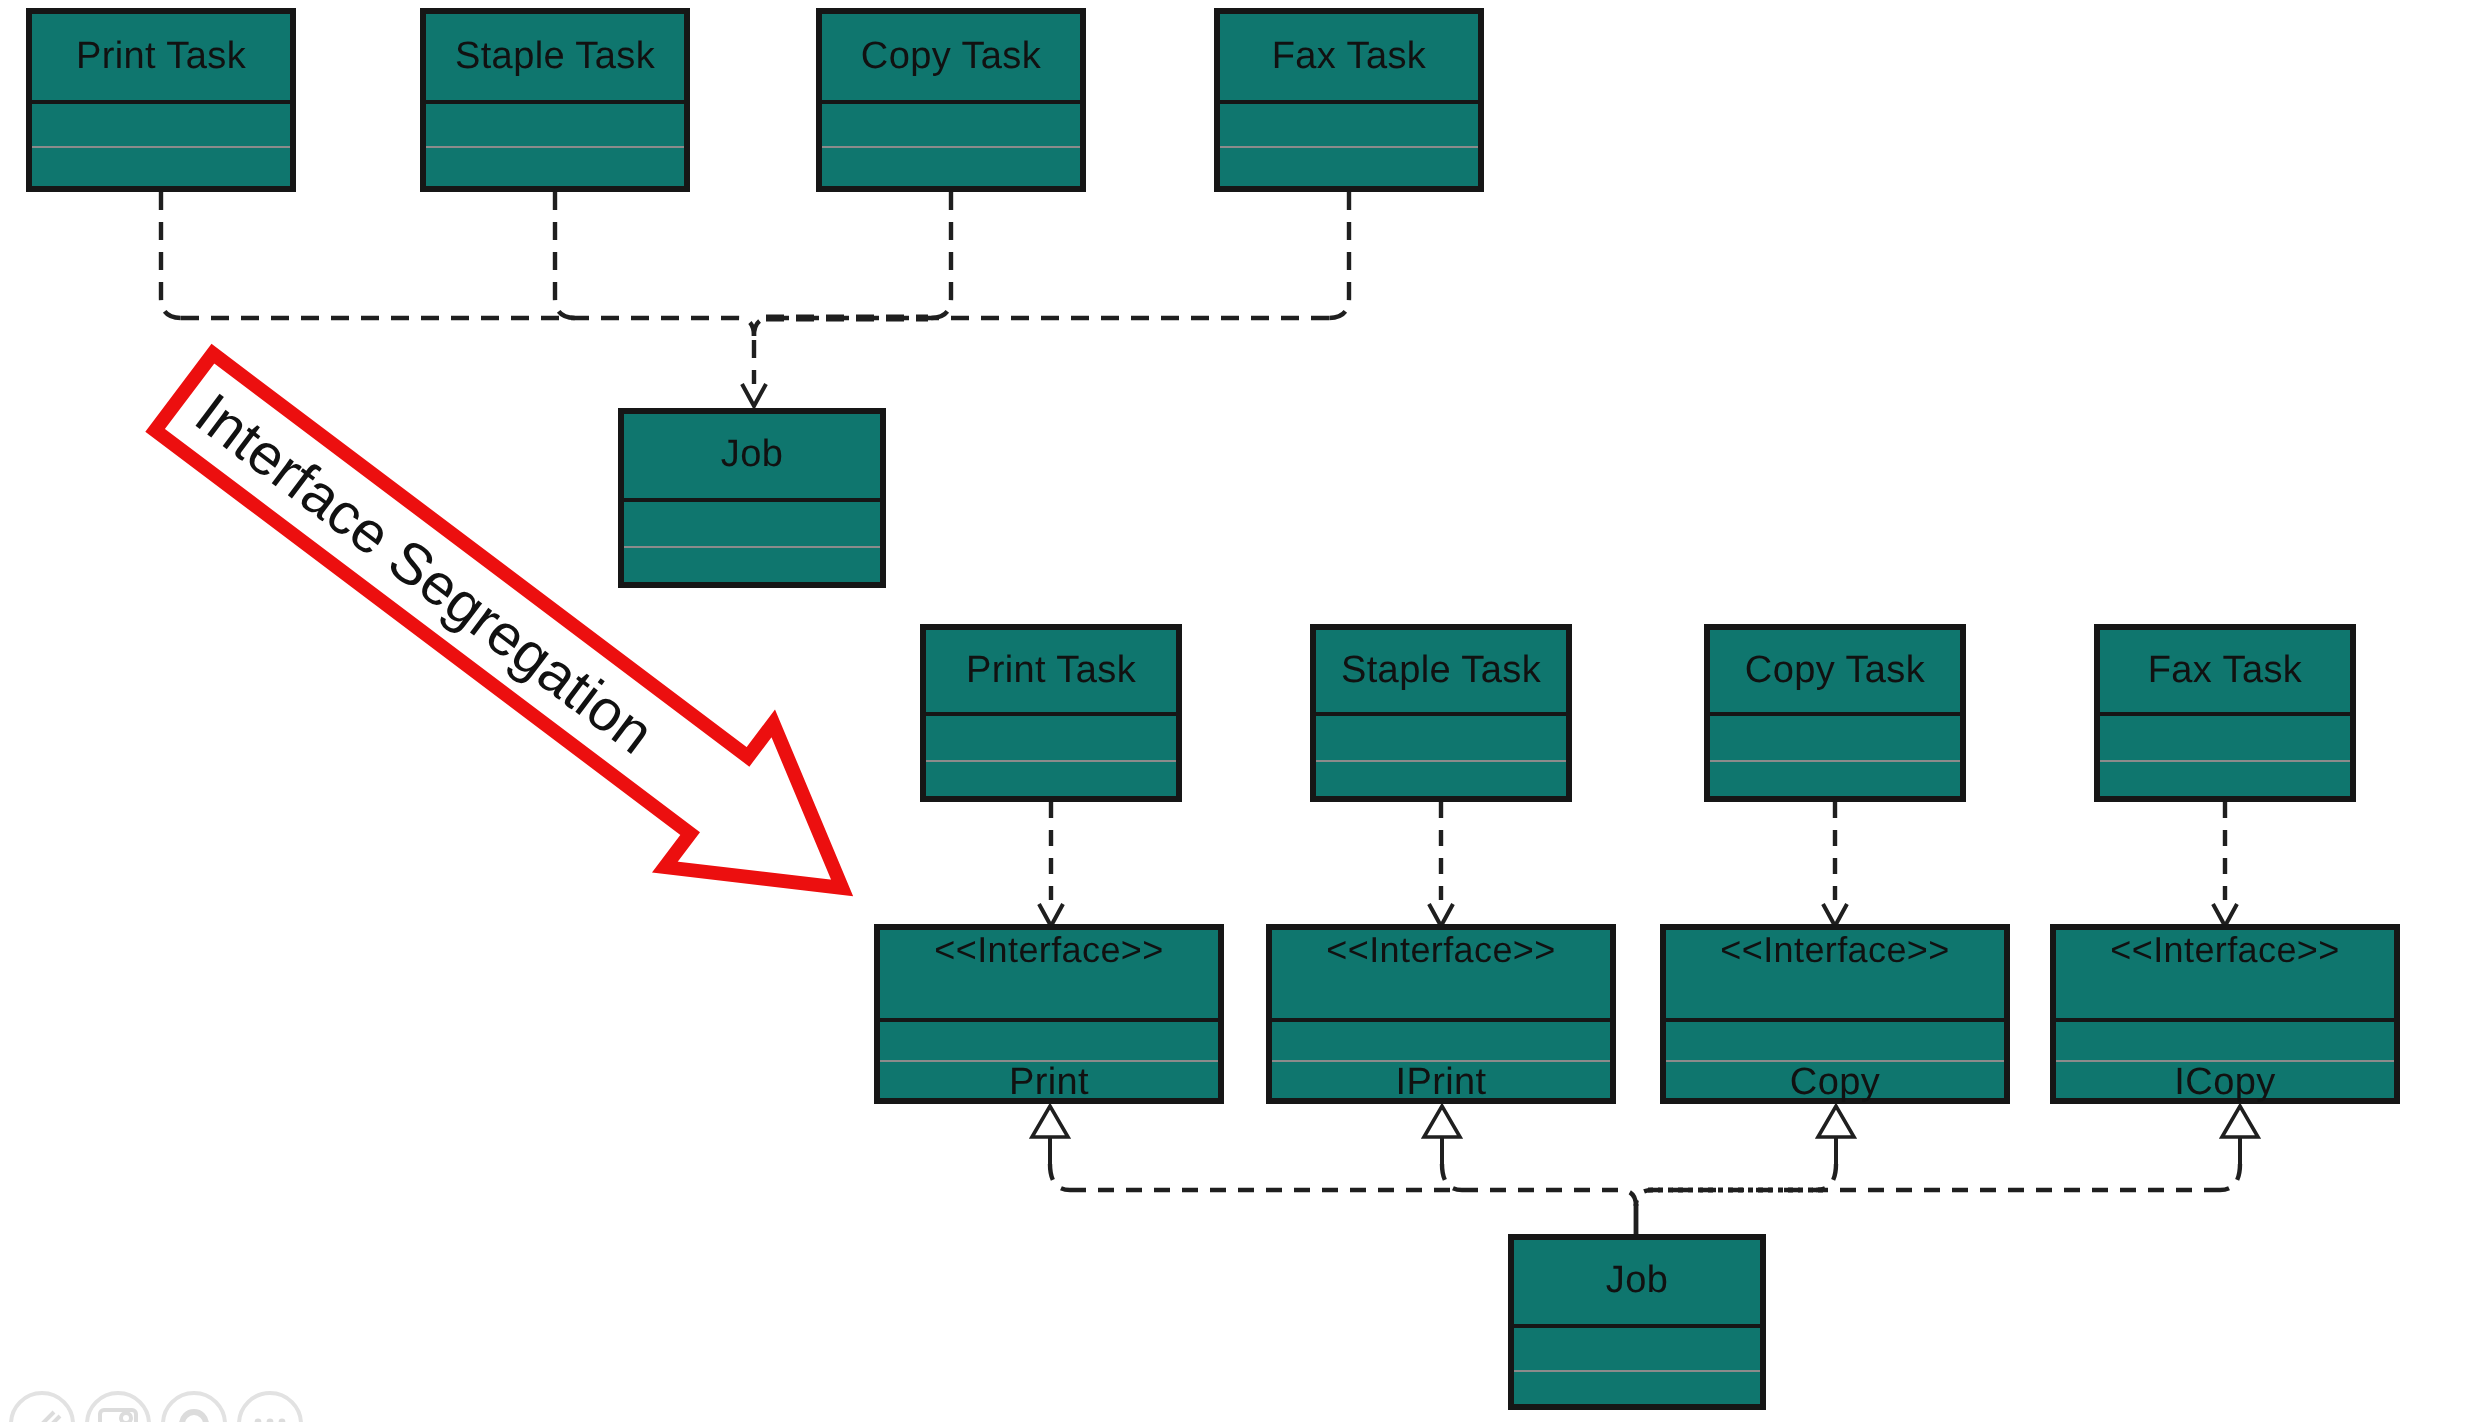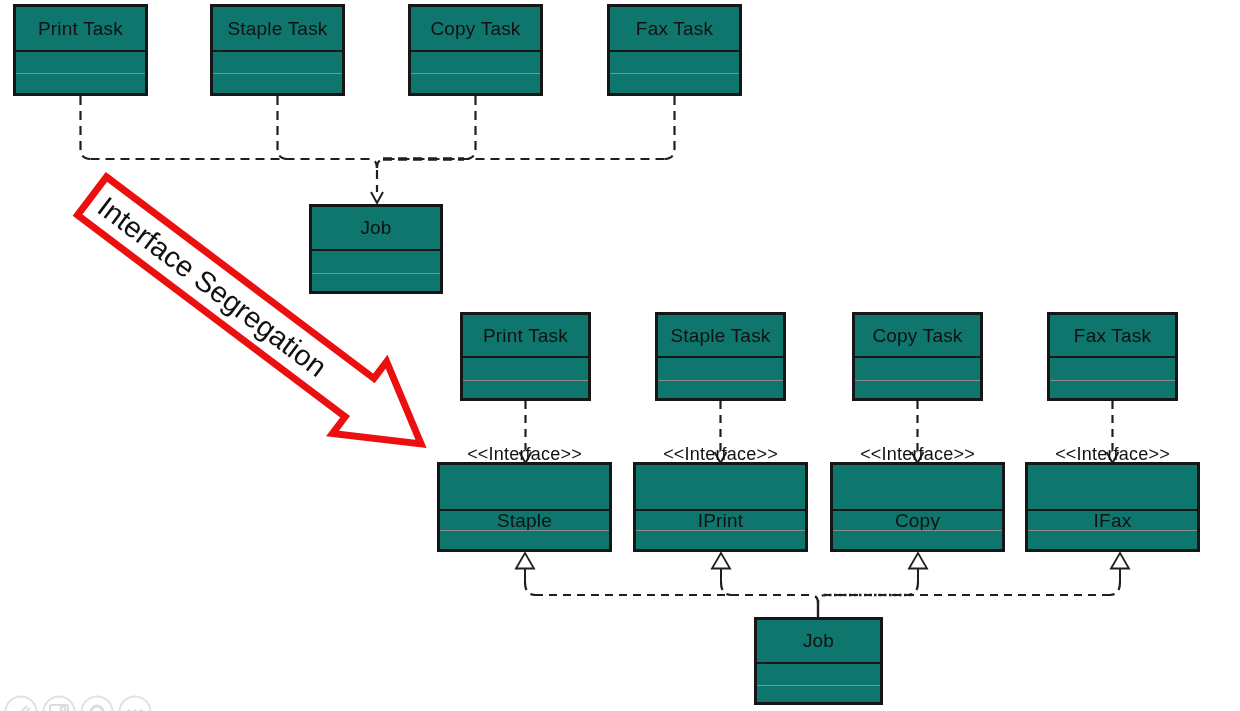--- a/index.html
+++ b/index.html
@@ -4,21 +4,21 @@
 <style>
   html,body{margin:0;padding:0;background:#fff;}
   body{width:1240px;height:711px;position:relative;overflow:hidden;
        font-family:"Liberation Sans",sans-serif;color:#111;}
   #stage{position:absolute;inset:0;width:1240px;height:711px;}
   svg.layer{position:absolute;left:0;top:0;}
   .uml-box{position:absolute;box-sizing:border-box;background:#0f766e;
            border:3px solid #161616;display:flex;flex-direction:column;}
   .uml-title{display:flex;align-items:center;justify-content:center;
              font-size:19px;letter-spacing:.2px;color:#111;}
-  .uml-title.iface{flex-direction:column;justify-content:center;line-height:20px;gap:47px;}
+  .uml-title.iface{flex-direction:column;justify-content:space-between;line-height:20px;gap:47px;}
   .stereo{font-size:18px;}
   .iname{font-size:19px;}
   .comp1{border-top:2px solid #161616;}
   .comp2{border-top:1.2px solid #8b8b8b;flex:1;}
 </style>
 </head>
 <body>
 
 <div id="stage">
 
@@ -145,21 +145,21 @@
   </div>
   <div class="uml-box" style="left:1047px;top:312px;width:131px;height:89px">
     <div class="uml-title" style="height:41px">Fax Task</div>
     <div class="comp1" style="height:22px"></div>
     <div class="comp2"></div>
   </div>
 
   <div class="uml-box" style="left:437px;top:462px;width:175px;height:90px">
     <div class="uml-title iface" style="height:44px">
       <span class="stereo">&lt;&lt;Interface&gt;&gt;</span>
-      <span class="iname">Staple</span>
+      <span class="iname">Print</span>
     </div>
     <div class="comp1" style="height:19px"></div>
     <div class="comp2"></div>
   </div>
   <div class="uml-box" style="left:633px;top:462px;width:175px;height:90px">
     <div class="uml-title iface" style="height:44px">
       <span class="stereo">&lt;&lt;Interface&gt;&gt;</span>
       <span class="iname">IPrint</span>
     </div>
     <div class="comp1" style="height:19px"></div>
@@ -169,21 +169,21 @@
     <div class="uml-title iface" style="height:44px">
       <span class="stereo">&lt;&lt;Interface&gt;&gt;</span>
       <span class="iname">Copy</span>
     </div>
     <div class="comp1" style="height:19px"></div>
     <div class="comp2"></div>
   </div>
   <div class="uml-box" style="left:1025px;top:462px;width:175px;height:90px">
     <div class="uml-title iface" style="height:44px">
       <span class="stereo">&lt;&lt;Interface&gt;&gt;</span>
-      <span class="iname">IFax</span>
+      <span class="iname">ICopy</span>
     </div>
     <div class="comp1" style="height:19px"></div>
     <div class="comp2"></div>
   </div>
 
   <div class="uml-box" style="left:754px;top:617px;width:129px;height:88px">
     <div class="uml-title" style="height:42px">Job</div>
     <div class="comp1" style="height:21px"></div>
     <div class="comp2"></div>
   </div>

